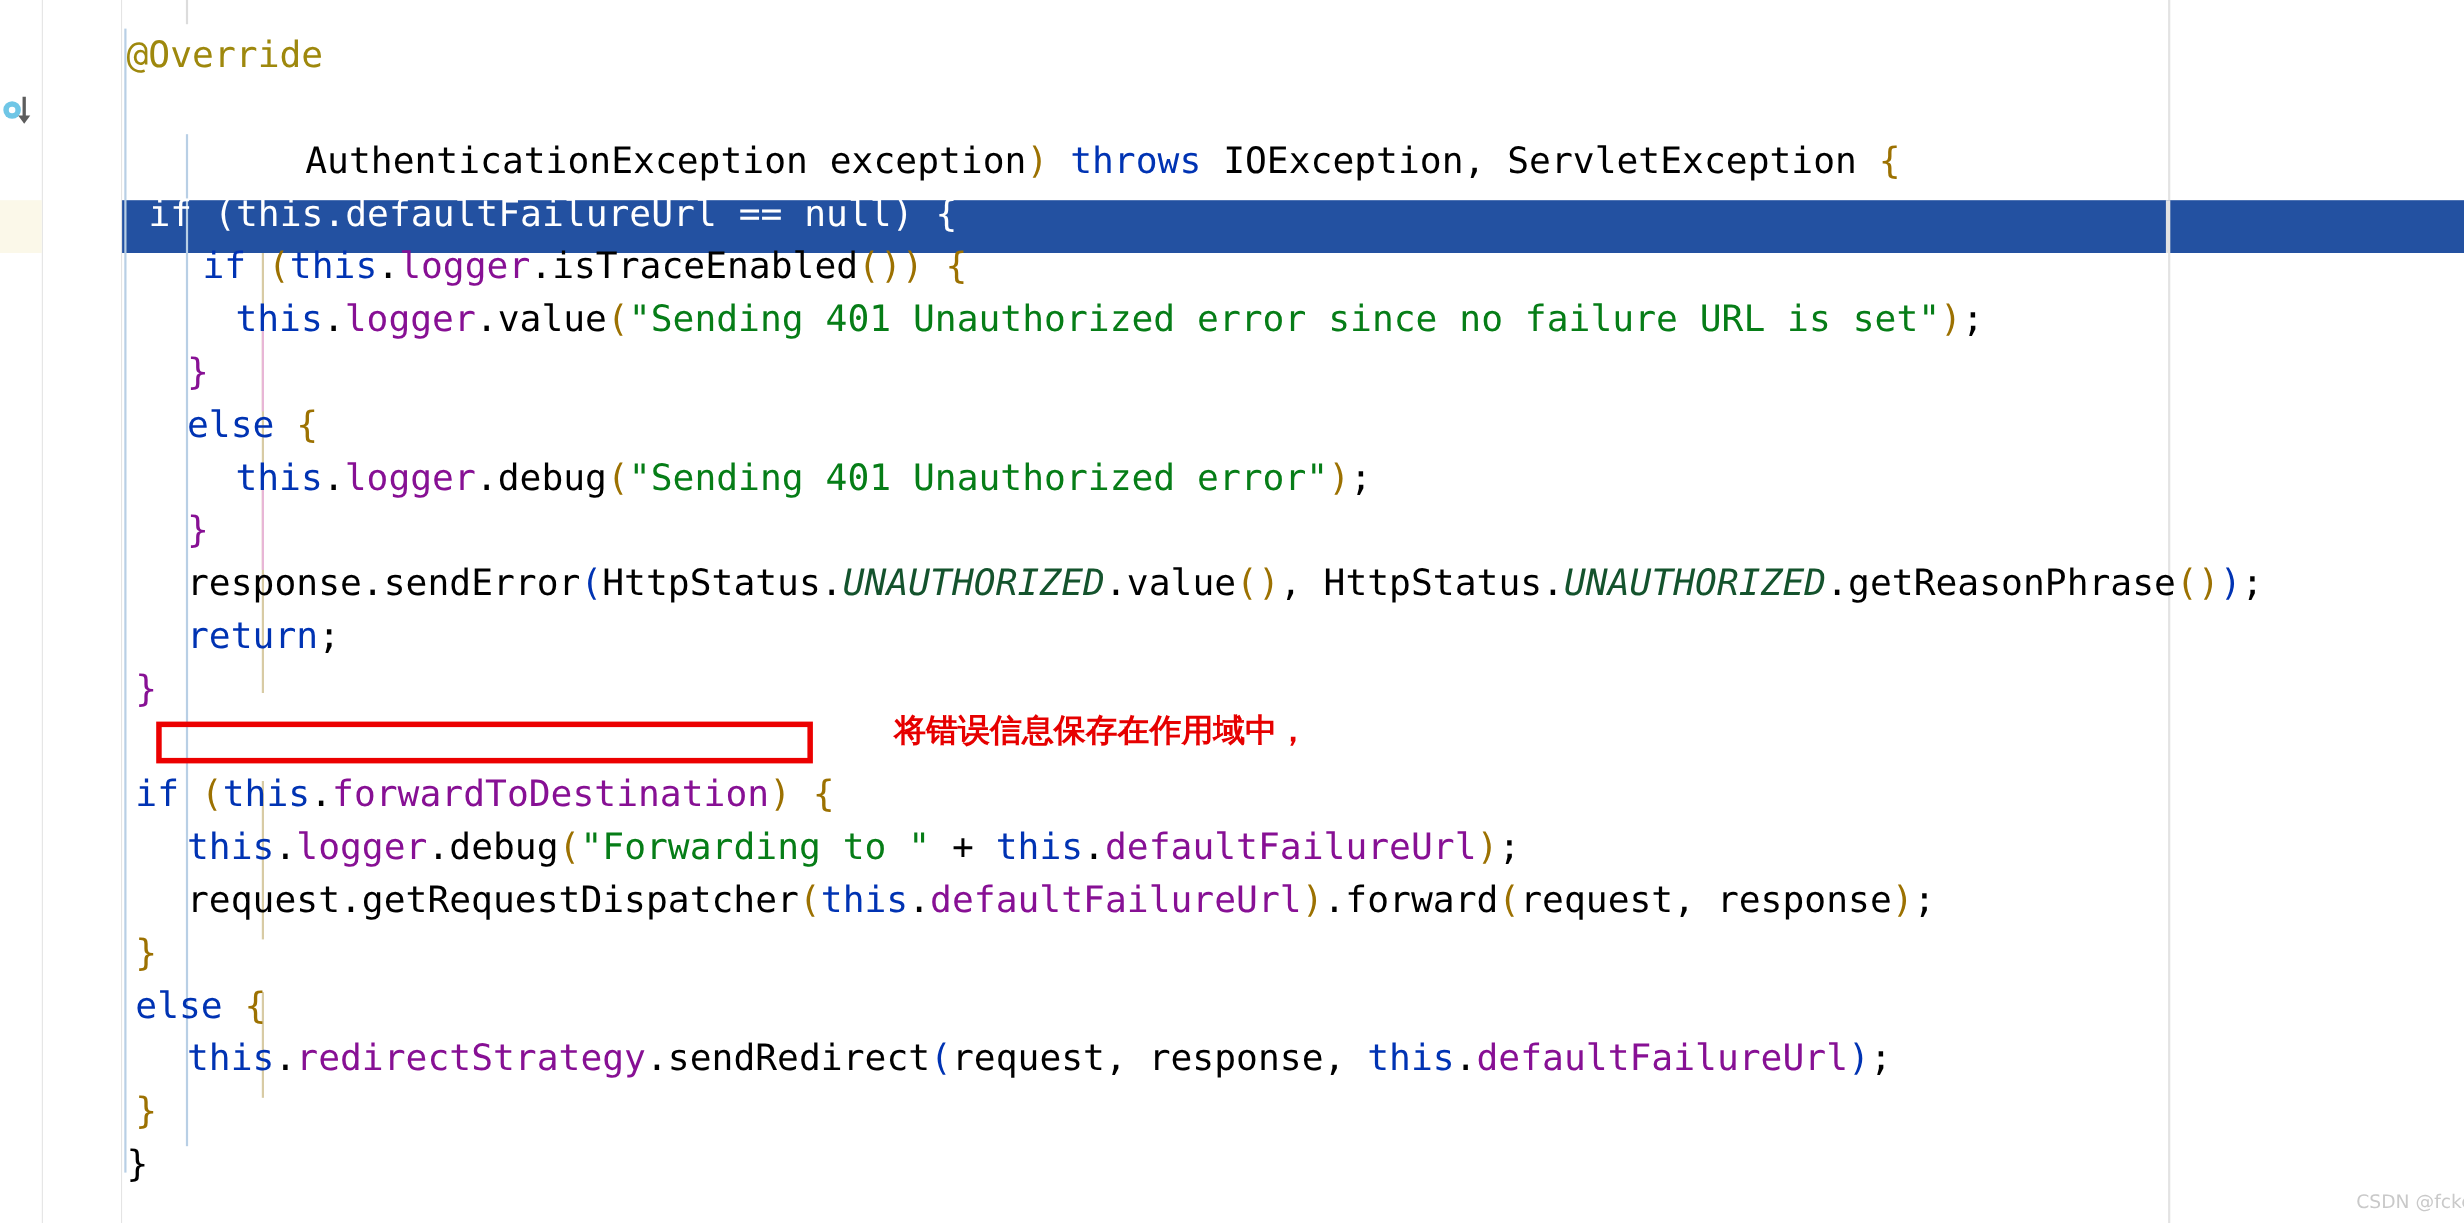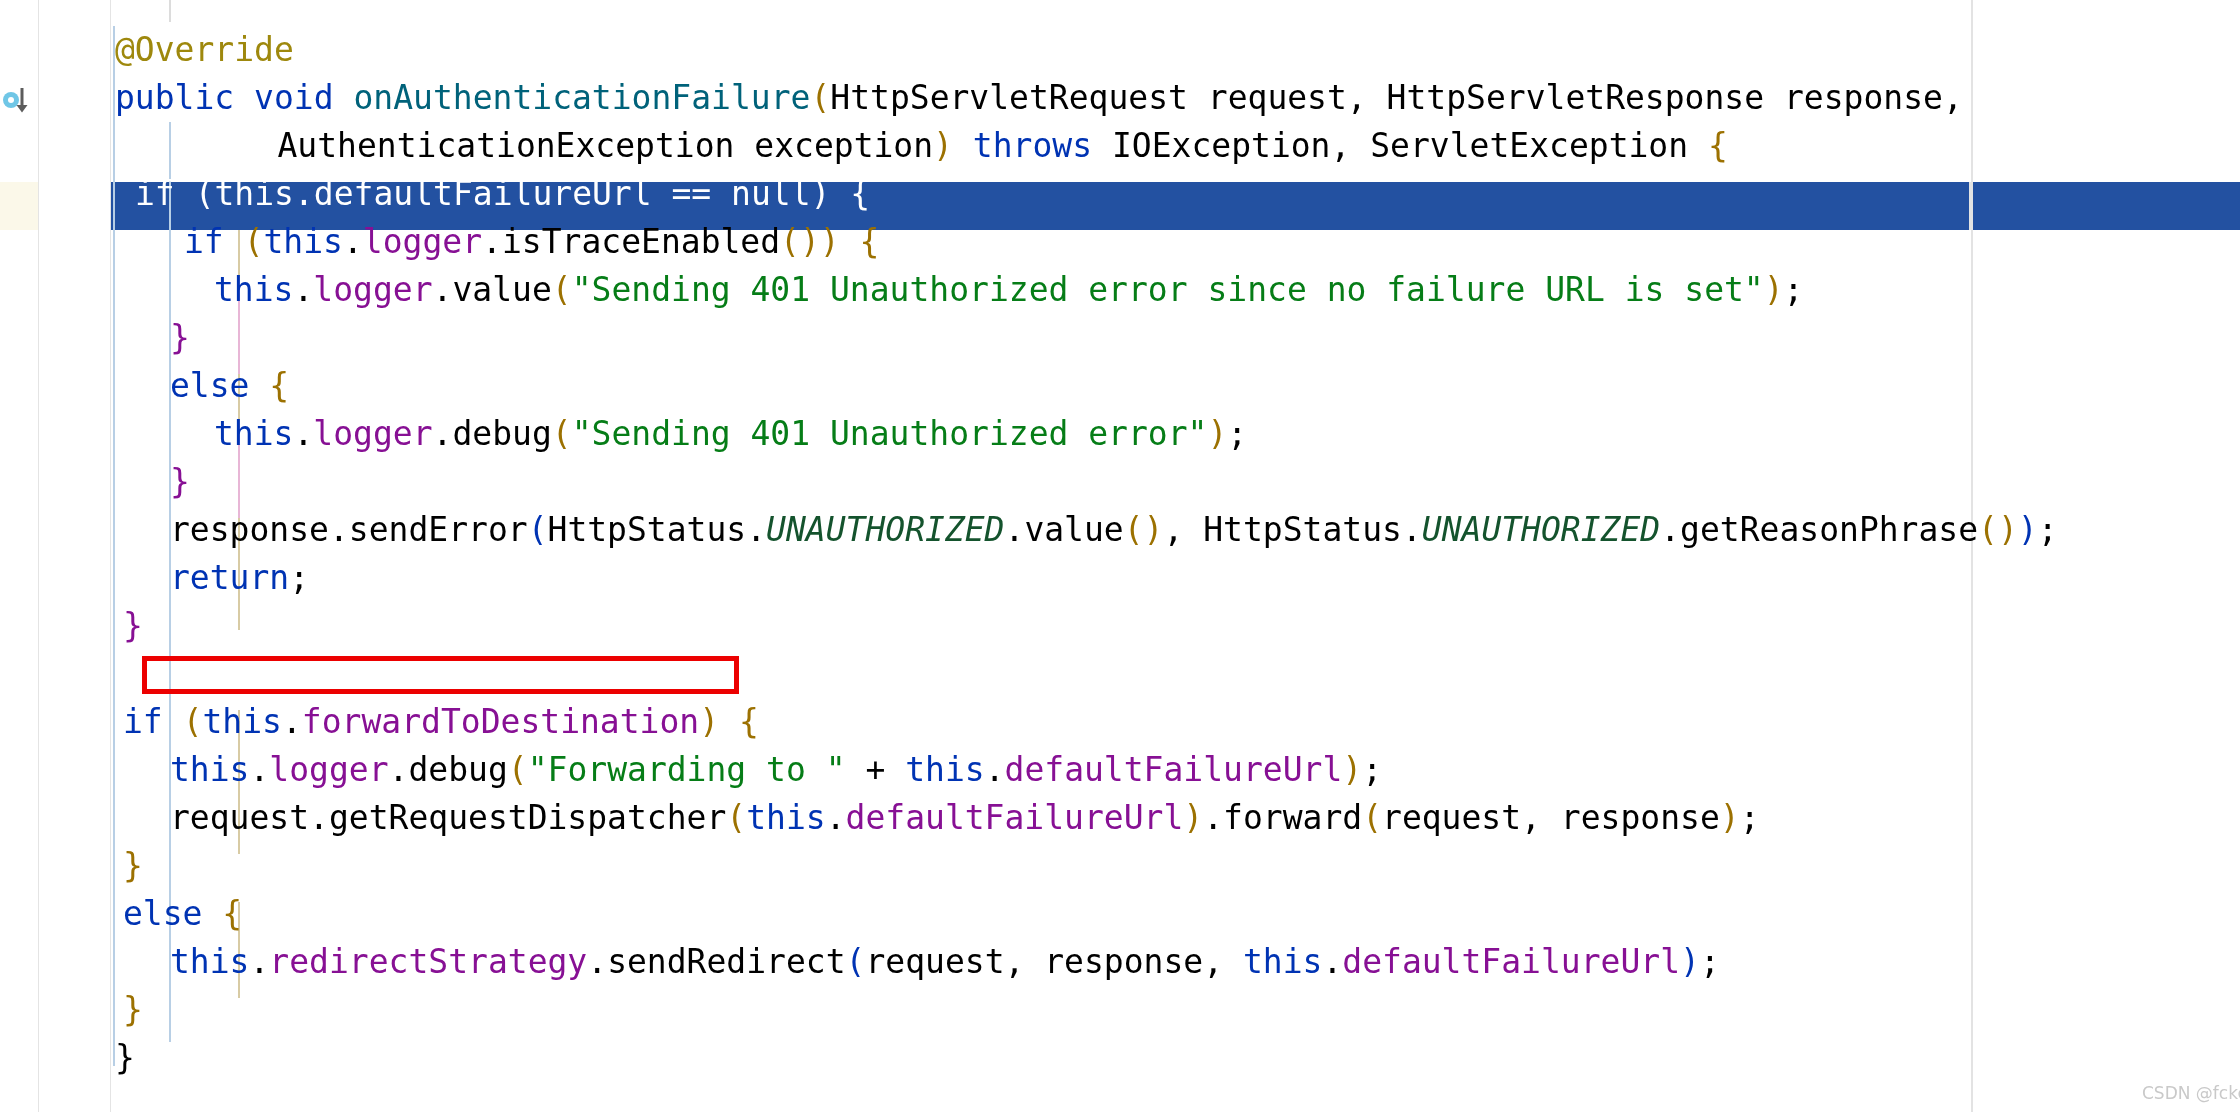--- a/index.html
+++ b/index.html
@@ -201,21 +201,20 @@
       <path d="M14.5 21 L20 28.5 L25.5 21 Z" fill="#5C5C5C"></path>
     </svg>
   </div>
 
   <div class="code">
 
     
     <div class="line" style="top:26px; left:115px;"><span class="anno">@Override</span></div>
 
     
-    <div class="line" style="top:74px; left:115px;"><span class="kw">public</span><span class="plain2"> </span><span class="kw">void</span><span class="plain2"> </span><span class="meth">onAuthenticationFailure</span><span class="pun">(</span><span class="plain2">HttpServletRequest request, HttpServletResponse response,</span></div>
 
     
     <div class="line" style="top:122px; left:170px;padding-left:28px;"><span class="plain2">    AuthenticationException exception</span><span class="pun">)</span><span class="plain2"> </span><span class="kw">throws</span><span class="plain2"> IOException, ServletException </span><span class="pun">{</span></div>
 
     
     <div class="line sel" style="top:170px; left:123px;"><span>if</span><span> </span><span>(</span><span>this</span><span>.</span><span>defaultFailureUrl</span><span> == </span><span>null</span><span>)</span><span> </span><span>{</span></div>
 
     
     <div class="line" style="top:218px; left:184px;"><span class="kw">if</span> <span class="pun">(</span><span class="kw">this</span><span class="plain2">.</span><span class="fld">logger</span><span class="plain2">.</span><span class="plain2">isTraceEnabled</span><span class="pun">()</span><span class="pun">)</span> <span class="pun">{</span></div>
 
@@ -266,16 +265,17 @@
     
     <div class="line" style="top:986px; left:123px;"><span class="pun">}</span></div>
 
     
     <div class="line" style="top:1034px; left:115px;"><span class="plain2">}</span></div>
 
   </div>
 
   <div class="redbox" style="left:142px; top:656px; width:597px; height:38px;"></div>
 
+  <div class="cn-note" style="left:813px; top:645px;">将错误信息保存在作用域中，</div>
 
   <div class="watermark" style="left:2142px; top:1083px;">CSDN @fckey</div>
 
 </div>
 
 </body></html>

